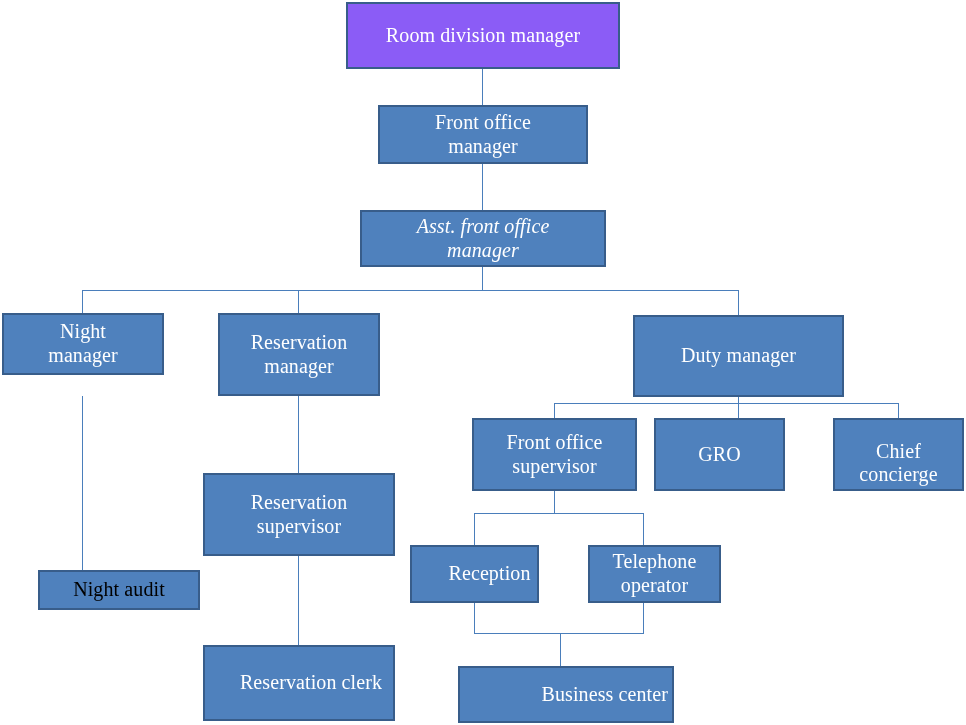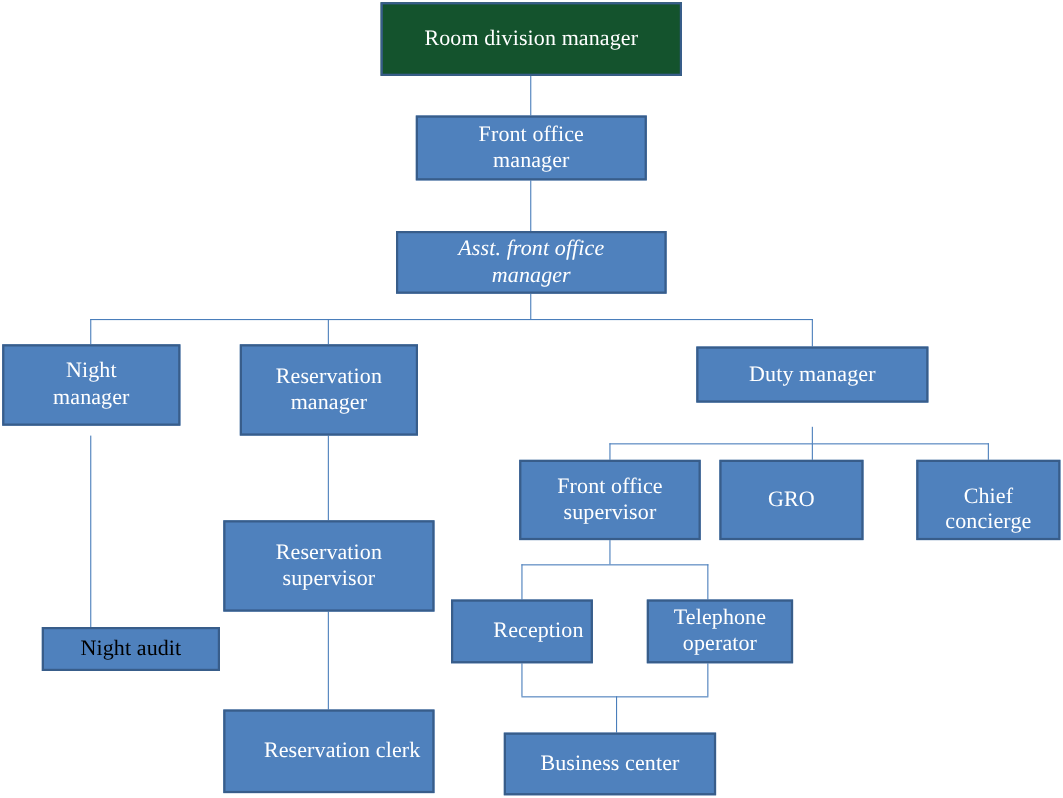--- a/index.html
+++ b/index.html
@@ -68,66 +68,66 @@
     <div class="conn v" style="left: 738px; top: 403px; height: 15px; background: rgb(74, 126, 187);"></div>
     <div class="conn v" style="left: 898px; top: 403px; height: 15px; background: rgb(74, 126, 187);"></div>
     <div class="conn v" style="left: 554px; top: 491px; height: 22px; background: rgb(74, 126, 187);"></div>
     <div class="conn h" style="left: 474px; top: 513px; width: 170px; background: rgb(74, 126, 187);"></div>
     <div class="conn v" style="left: 474px; top: 513px; height: 32px; background: rgb(74, 126, 187);"></div>
     <div class="conn v" style="left: 643px; top: 513px; height: 32px; background: rgb(74, 126, 187);"></div>
     <div class="conn v" style="left: 474px; top: 603px; height: 30px; background: rgb(74, 126, 187);"></div>
     <div class="conn v" style="left: 643px; top: 603px; height: 30px; background: rgb(74, 126, 187);"></div>
     <div class="conn h" style="left: 474px; top: 633px; width: 170px; background: rgb(74, 126, 187);"></div>
     <div class="conn v" style="left: 560px; top: 633px; height: 33px; background: rgb(74, 126, 187);"></div>
-    <div class="node" style="left: 346px; top: 2px; width: 274px; height: 67px; background: #14532d; border-color: rgb(56, 93, 138); color: rgb(255, 255, 255);">
+    <div class="node" style="left: 346px; top: 2px; width: 274px; height: 67px; background: #8b5cf6; border-color: rgb(56, 93, 138); color: rgb(255, 255, 255);">
       <span class="node-label">Room division manager</span>
     </div>
     <div class="node" style="left: 378px; top: 105px; width: 210px; height: 59px; background: rgb(79, 129, 189); border-color: rgb(56, 93, 138); color: rgb(255, 255, 255);">
       <span class="node-label">Front office
 manager</span>
     </div>
     <div class="node" style="left: 360px; top: 210px; width: 246px; height: 57px; background: rgb(79, 129, 189); border-color: rgb(56, 93, 138); color: rgb(255, 255, 255); font-style: italic;">
       <span class="node-label">Asst. front office
 manager</span>
     </div>
-    <div class="node" style="left: 2px; top: 313px; width: 162px; height: 74px; background: rgb(79, 129, 189); border-color: rgb(56, 93, 138); color: rgb(255, 255, 255);">
+    <div class="node" style="left: 2px; top: 313px; width: 162px; height: 62px; background: rgb(79, 129, 189); border-color: rgb(56, 93, 138); color: rgb(255, 255, 255);">
       <span class="node-label">Night
 manager</span>
     </div>
     <div class="node" style="left: 2px; top: 570px; width: 162px; height: 40px; background: rgb(79, 129, 189); border-color: rgb(56, 93, 138); color: #000000; margin-left: 36px;">
       <span class="node-label">Night audit</span>
     </div>
     <div class="node" style="left: 218px; top: 313px; width: 162px; height: 83px; background: rgb(79, 129, 189); border-color: rgb(56, 93, 138); color: rgb(255, 255, 255);">
       <span class="node-label">Reservation
 manager</span>
     </div>
     <div class="node" style="left: 203px; top: 473px; width: 192px; height: 83px; background: rgb(79, 129, 189); border-color: rgb(56, 93, 138); color: rgb(255, 255, 255);">
       <span class="node-label">Reservation
 supervisor</span>
     </div>
     <div class="node" style="left: 203px; top: 645px; width: 192px; height: 76px; background: rgb(79, 129, 189); border-color: rgb(56, 93, 138); color: rgb(255, 255, 255); padding-left: 28px;">
       <span class="node-label">Reservation clerk</span>
     </div>
-    <div class="node" style="left: 633px; top: 315px; width: 211px; height: 51px; background: rgb(79, 129, 189); border-color: rgb(56, 93, 138); color: rgb(255, 255, 255);">
+    <div class="node" style="left: 633px; top: 315px; width: 211px; height: 82px; background: rgb(79, 129, 189); border-color: rgb(56, 93, 138); color: rgb(255, 255, 255);">
       <span class="node-label">Duty manager</span>
     </div>
     <div class="node" style="left: 472px; top: 418px; width: 165px; height: 73px; background: rgb(79, 129, 189); border-color: rgb(56, 93, 138); color: rgb(255, 255, 255);">
       <span class="node-label">Front office
 supervisor</span>
     </div>
     <div class="node" style="left: 654px; top: 418px; width: 131px; height: 73px; background: rgb(79, 129, 189); border-color: rgb(56, 93, 138); color: rgb(255, 255, 255);">
       <span class="node-label">GRO</span>
     </div>
     <div class="node" style="left: 833px; top: 418px; width: 131px; height: 73px; background: rgb(79, 129, 189); border-color: rgb(56, 93, 138); color: rgb(255, 255, 255); align-items: flex-end;">
       <span class="node-label">Chief
 concierge</span>
     </div>
     <div class="node" style="left: 410px; top: 545px; width: 129px; height: 58px; background: rgb(79, 129, 189); border-color: rgb(56, 93, 138); color: rgb(255, 255, 255); padding-left: 34px;">
       <span class="node-label">Reception</span>
     </div>
     <div class="node" style="left: 576px; top: 545px; width: 133px; height: 58px; background: rgb(79, 129, 189); border-color: rgb(56, 93, 138); color: rgb(255, 255, 255); margin-left: 12px;">
       <span class="node-label">Telephone
 operator</span>
     </div>
-    <div class="node" style="left: 458px; top: 666px; width: 193px; height: 57px; background: rgb(79, 129, 189); border-color: rgb(56, 93, 138); color: rgb(255, 255, 255);">
+    <div class="node" style="left: 458px; top: 666px; width: 216px; height: 57px; background: rgb(79, 129, 189); border-color: rgb(56, 93, 138); color: rgb(255, 255, 255); text-align: right;">
       <span class="node-label">Business center</span>
     </div>
   </div>
 
 </body></html>

